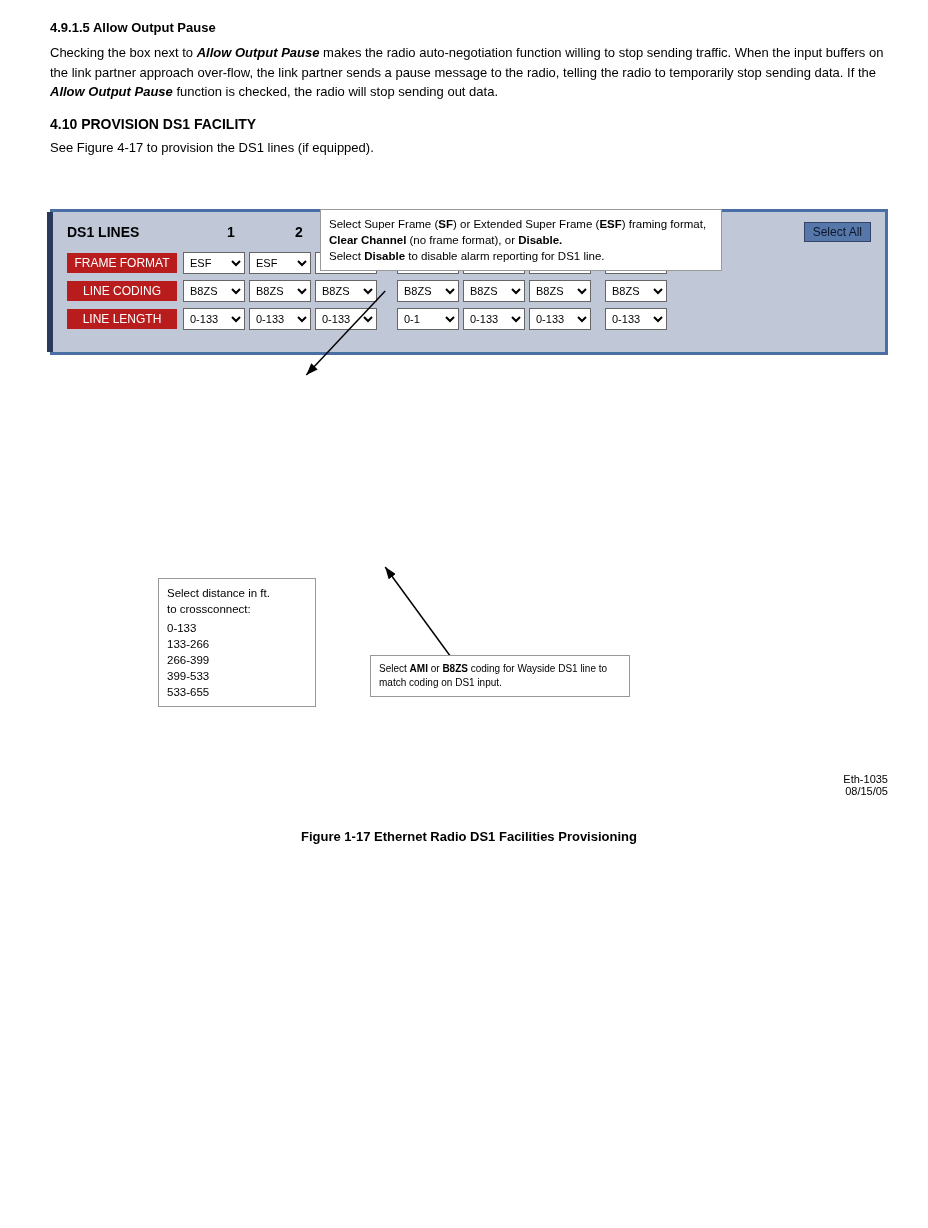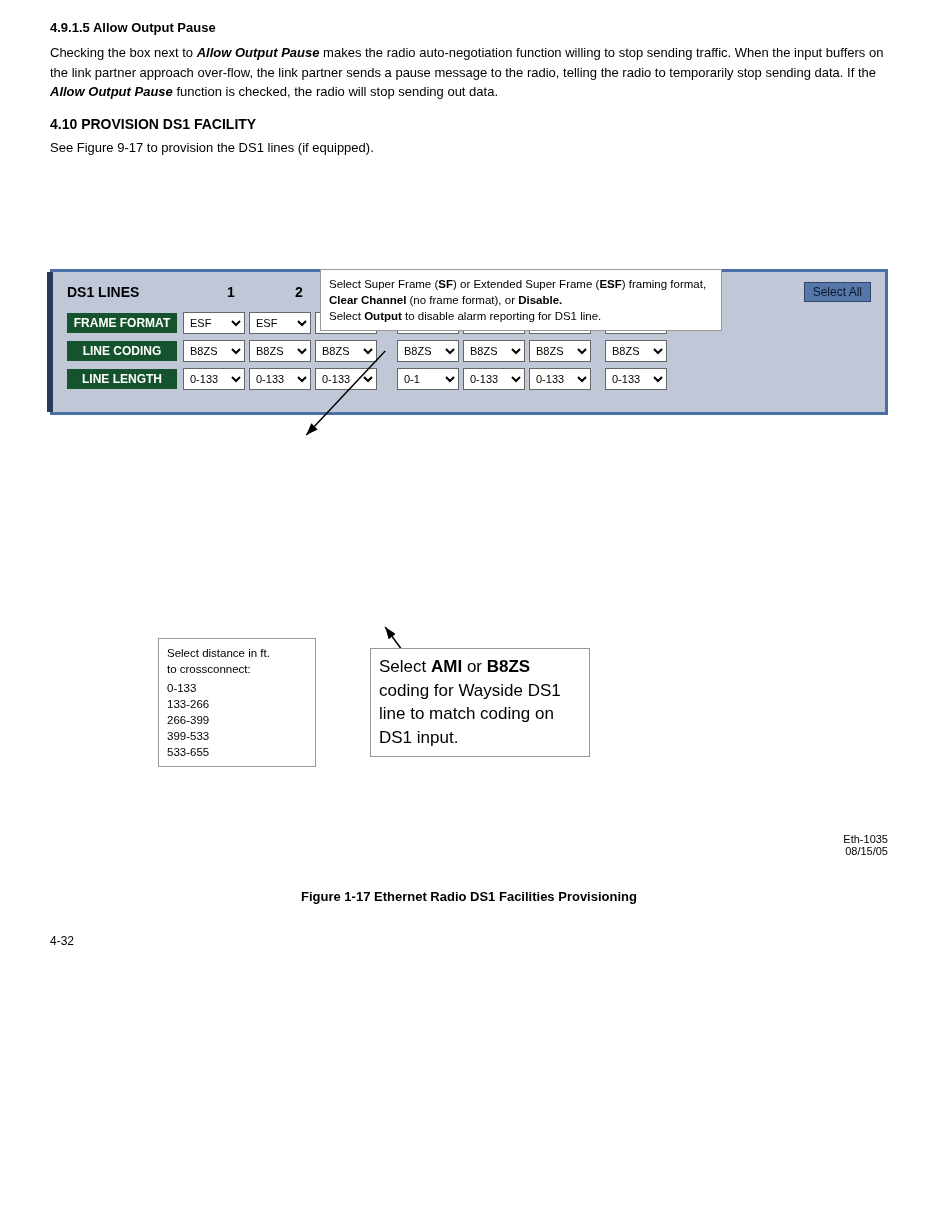--- a/index.html
+++ b/index.html
@@ -97,23 +97,23 @@
       cursor: pointer;
       white-space: nowrap;
     }
 
     .panel-row {
       display: flex;
       align-items: center;
       margin-bottom: 6px;
     }
     .row-label {
-      background: #14532d;
+      background: #b91c1c;
       color: #fff;
-      font-weight: bold;
+      font-weight: normal;
       font-size: 12px;
       padding: 3px 6px;
       min-width: 110px;
       text-align: center;
       margin-right: 6px;
     }
     select.dd {
       font-size: 11px;
       padding: 1px 2px;
       border: 1px solid #666;
@@ -151,31 +151,31 @@
   </div>
 
   <p class="body-text">
     Checking the box next to <span class="bold-italic">Allow Output Pause</span> makes the radio auto-negotiation function willing to stop sending traffic. When the input buffers on the link partner approach over-flow, the link partner sends a pause message to the radio, telling the radio to temporarily stop sending data. If the <span class="bold-italic">Allow Output Pause</span> function is checked, the radio will stop sending out data.
   </p>
 
   <div class="section-title-bold">
     <span>4.10   PROVISION DS1 FACILITY</span>
   </div>
   <p class="body-text">
-    <span>See Figure 9-17 to provision the DS1 lines (if equipped).</span>
+    <span>See Figure 4-17 to provision the DS1 lines (if equipped).</span>
   </p>
 
   <div class="diagram-wrapper" style="height: 560px; margin-top: 0;">
 
     <div class="tooltip-box tooltip-box-top">
       Select Super Frame (<span class="bold">SF</span>) or Extended Super Frame (<span class="bold">ESF</span>) framing format, <span class="bold">Clear Channel</span> (no frame format), or <span class="bold">Disable.</span><br>
-      Select <span class="bold">Output</span> to disable alarm reporting for DS1 line.
-    </div>
-
-    <div class="panel" style="margin-top: 112px;">
+      Select <span class="bold">Disable</span> to disable alarm reporting for DS1 line.
+    </div>
+
+    <div class="panel" style="margin-top: 52px;">
 
       <div style="position:absolute; left:-6px; top:0; bottom:0; width:6px; background:#2a3a5a;"></div>
 
       <div class="panel-header-row">
         <div class="ds1-label">DS1 LINES</div>
 
         <div style="display:flex; gap:0; width: 220px;">
           <div class="col-num" style="width:68px; text-align:center;">1</div>
           <div class="col-num" style="width:68px; text-align:center;">2</div>
           <div class="col-num" style="width:68px; text-align:center;">3</div>
@@ -276,21 +276,21 @@
       </div>
 
     </div>
 
     <div class="tooltip-box" style="bottom: 62px; left: 108px; width: 158px; font-size: 11.5px;">
       <div>Select distance in ft.</div>
       <div>to crossconnect:</div>
       <div style="margin-top:2px;">0-133<br>133-266<br>266-399<br>399-533<br>533-655</div>
     </div>
 
-    <div class="tooltip-box" style="bottom: 72px; left: 320px; width: 220px; font-size: 17px;">
+    <div class="tooltip-box" style="bottom: 72px; left: 320px; width: 260px; font-size: 10px;">
       Select <span class="bold">AMI</span> or <span class="bold">B8ZS</span> coding for Wayside DS1 line to match coding on DS1 input.
     </div>
 
     <div class="doc-ref" style="position:absolute; bottom:-28px; right:0; font-size:11px; text-align:right;">
       Eth-1035<br>08/15/05
     </div>
 
     <svg class="diagram-svg" xmlns="http://www.w3.org/2000/svg" viewBox="0 0 850 560" preserveAspectRatio="none">
 
       <line x1="340" y1="82" x2="260" y2="166" stroke="#000" stroke-width="1.5" marker-end="url(#arrowhead)"></line>
@@ -305,17 +305,14 @@
         </marker>
       </defs>
     </svg>
 
   </div>
 
   <div class="figure-caption" style="margin-top: 60px;">
     <span>Figure 1-17   Ethernet Radio DS1 Facilities Provisioning</span>
   </div>
 
-  <div class="page-num">
-    <span>4-32</span>
-  </div>
 
 </div>
 
 </body></html>

